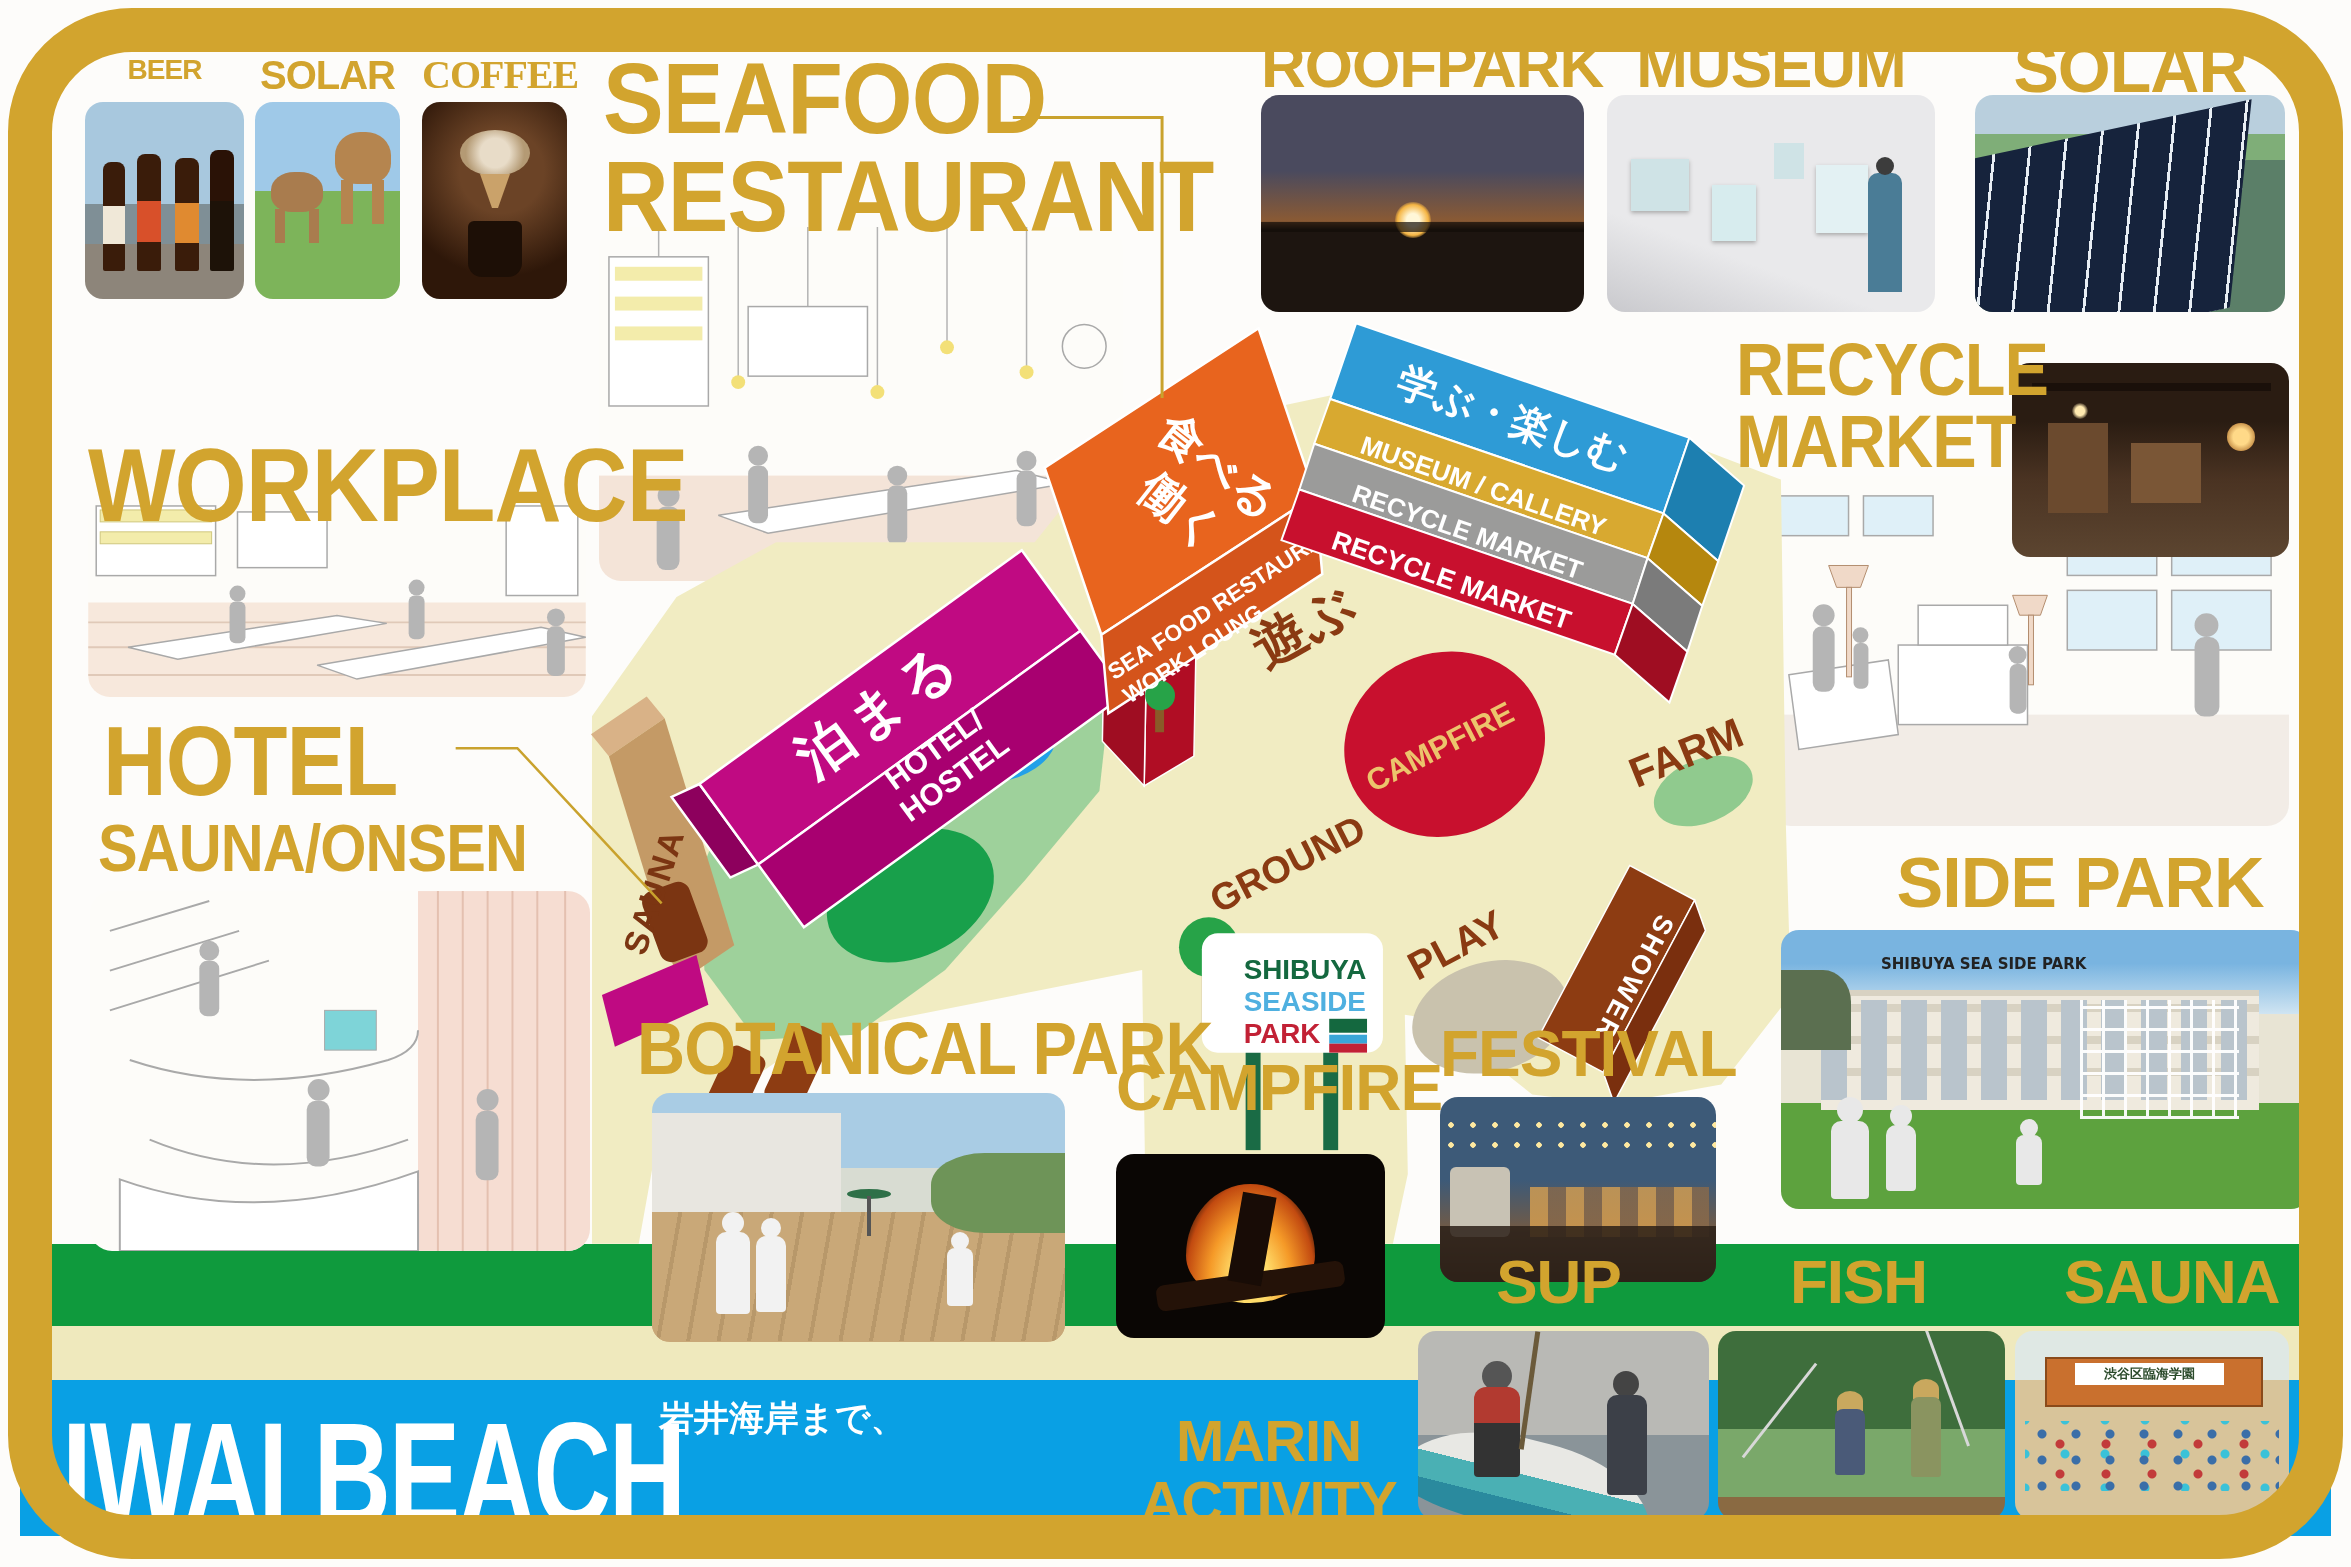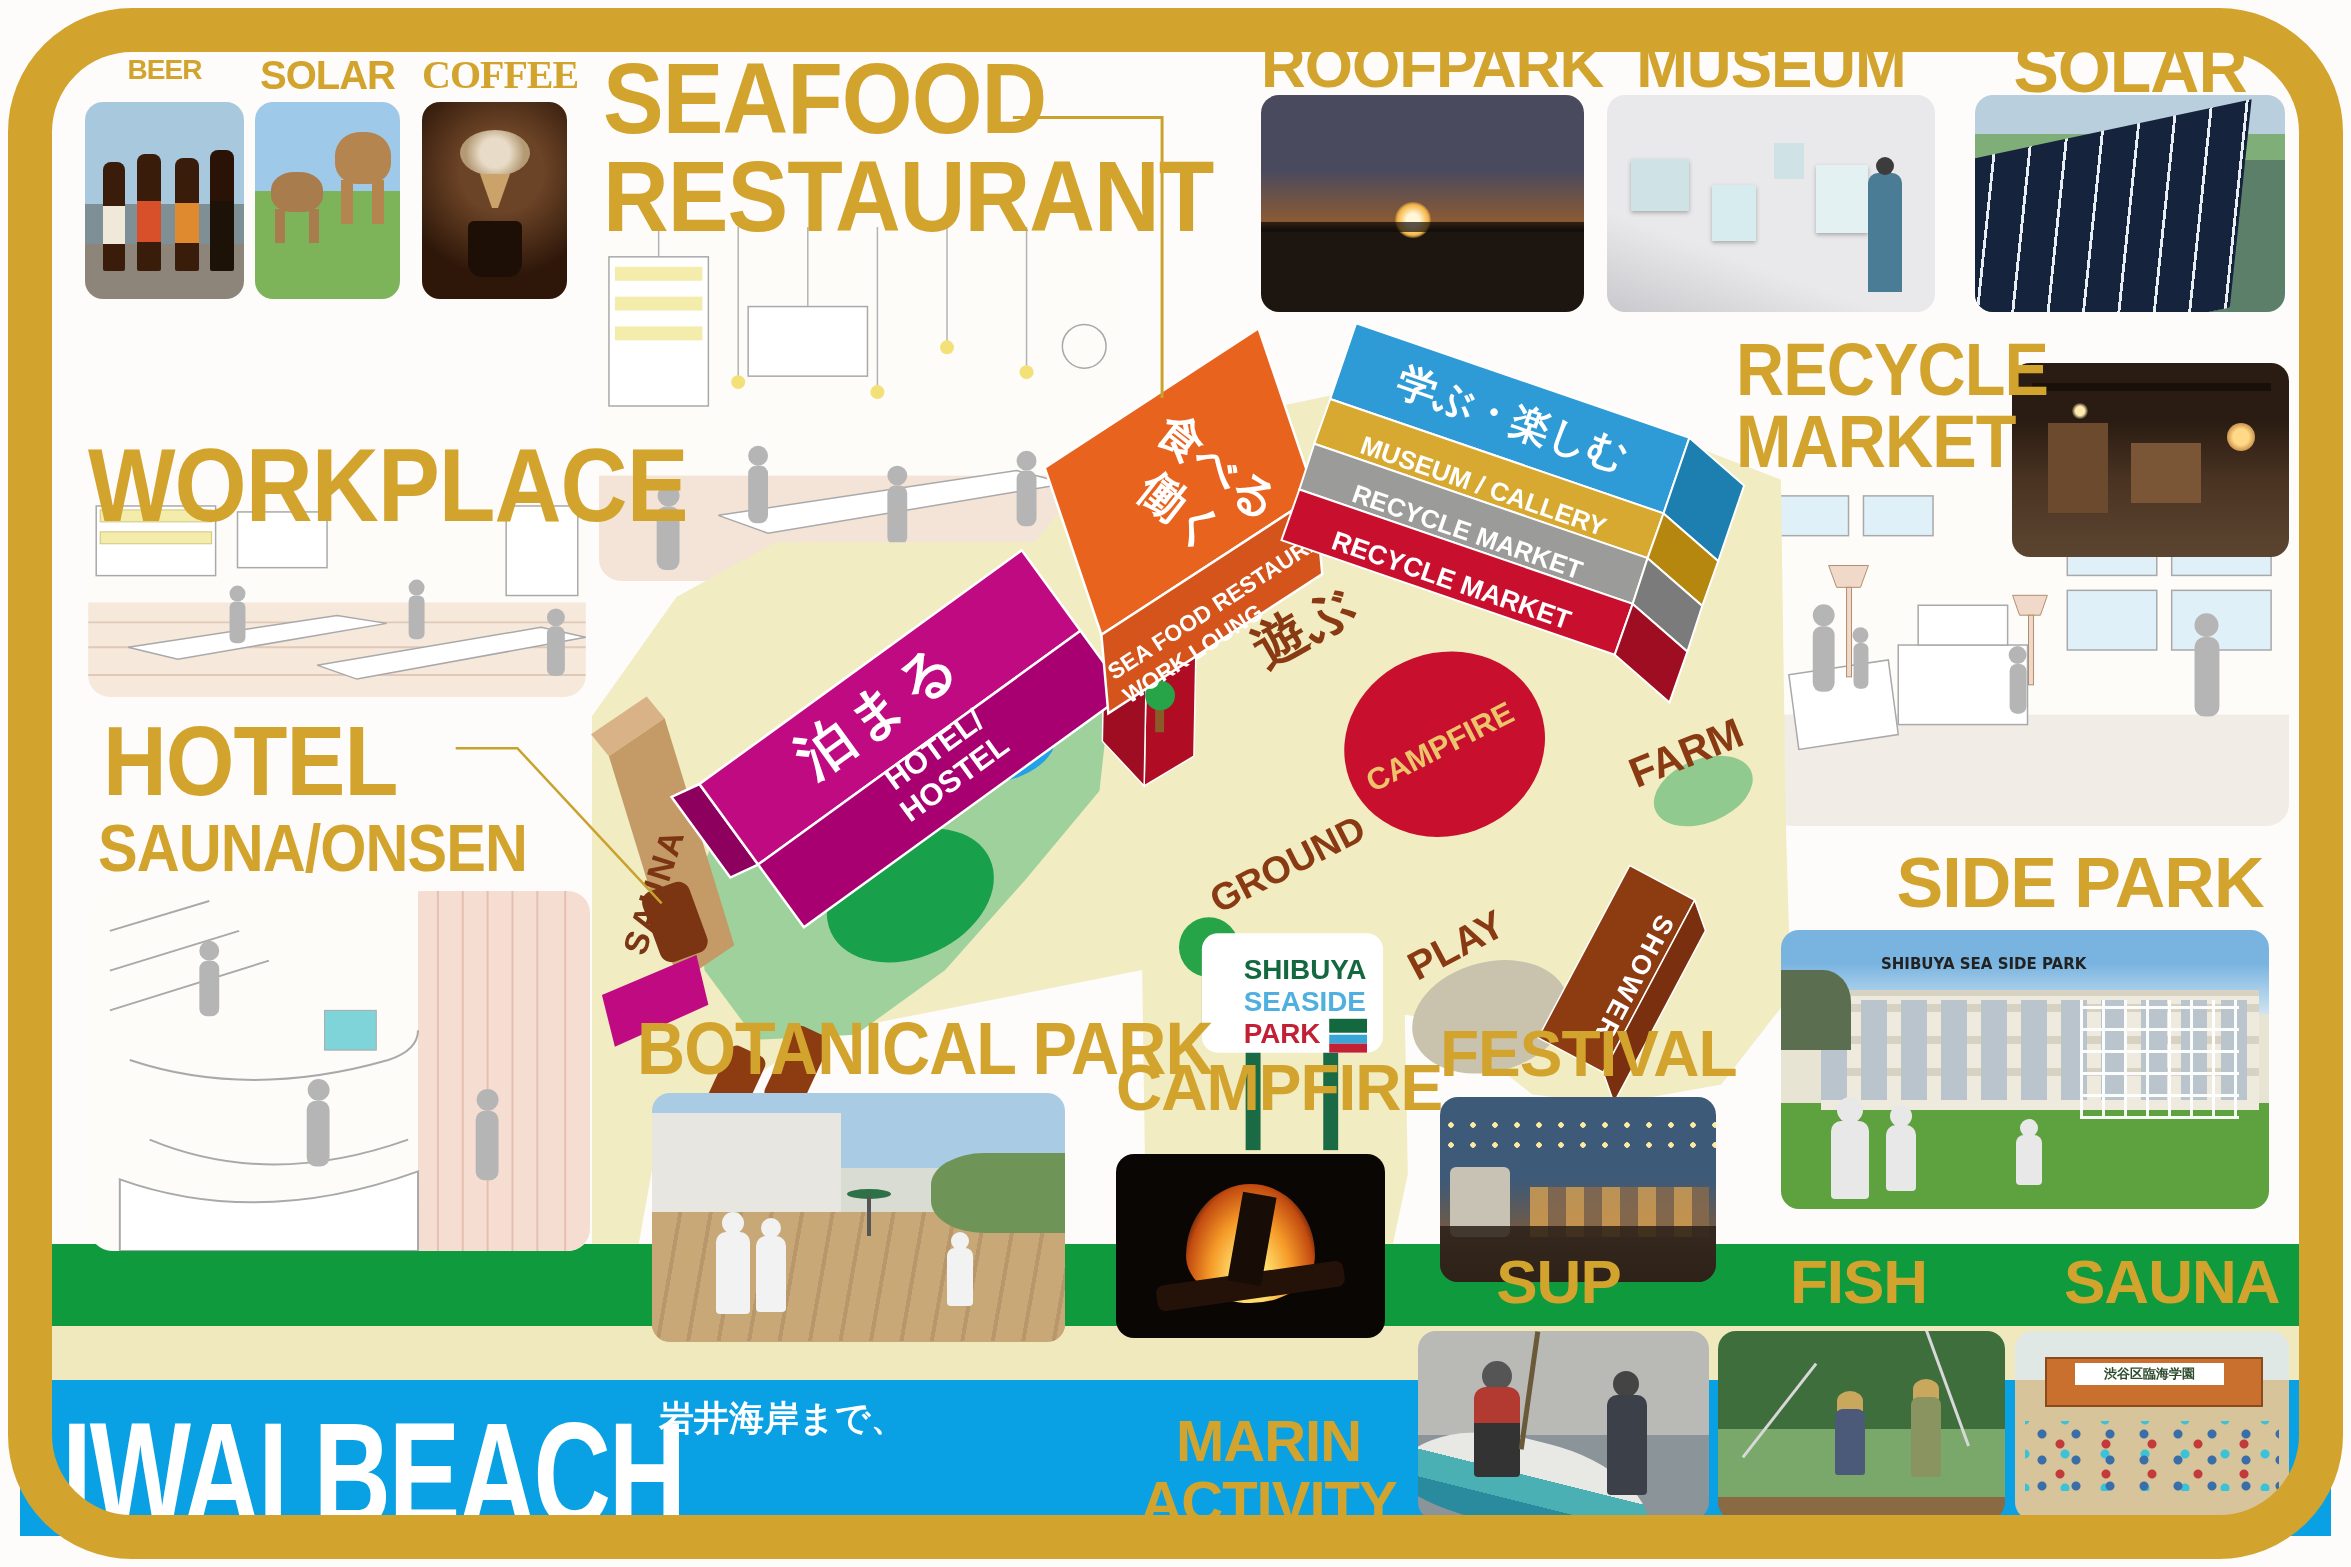--- a/index.html
+++ b/index.html
@@ -321,21 +321,21 @@
   </div>
 
   <div class="photo" style="left:2012px;top:363px;width:277px;height:194px;background:linear-gradient(180deg,#2a1c12 0 30%,#4a3322 60%,#5c4530 100%);">
     <div style="left:20px;top:20px;width:239px;height:8px;background:#1a100a;"></div>
     <div style="left:36px;top:60px;width:60px;height:90px;background:#6b4a2e;"></div>
     <div style="left:119px;top:80px;width:70px;height:60px;background:#7a5636;"></div>
     <div style="left:215px;top:60px;width:28px;height:28px;background:radial-gradient(circle,#ffd988 0 40%,#b97f3a 80%);border-radius:50%;"></div>
     <div style="left:60px;top:40px;width:16px;height:16px;background:radial-gradient(circle,#ffe9b0 0 40%,rgba(0,0,0,0) 75%);border-radius:50%;"></div>
   </div>
 
-  <div class="photo" style="left:1781px;top:930px;width:488px;height:279px;background:linear-gradient(180deg,#79b4e0 0 12%,#cfe4f2 30%,#e8e4d4 30% 62%,#5da23e 62% 100%);">
+  <div class="photo" style="left:1781px;top:930px;width:488px;height:279px;background:linear-gradient(180deg,#79b4e0 0 12%,#cfe4f2 30%,#e8e4d4 30% 62%,#5da23e 62% 100%);padding-left:40px;">
     <div style="left:40px;top:60px;width:438px;height:114px;background:#efeade;border-top:6px solid #d8d2c2;"></div>
     <div style="left:40px;top:70px;width:438px;height:100px;background:repeating-linear-gradient(90deg,#b9c4cc 0 26px,rgba(0,0,0,0) 26px 40px),repeating-linear-gradient(0deg,rgba(0,0,0,0) 0 24px,#d8d2c2 24px 32px);"></div>
     <div style="left:0px;top:40px;width:70px;height:80px;background:#5b6f50;border-radius:0 40% 0 0;"></div>
     <div style="left:299px;top:70px;width:159px;height:119px;background:repeating-linear-gradient(90deg,#ffffff 0 3px,rgba(0,0,0,0) 3px 22px),repeating-linear-gradient(0deg,#ffffff 0 3px,rgba(0,0,0,0) 3px 22px);opacity:.95;"></div>
     <div style="left:56px;top:167px;width:26px;height:26px;background:#e8e8e8;border-radius:50%;"></div>
     <div style="left:50px;top:191px;width:38px;height:78px;background:#e8e8e8;border-radius:10px 10px 4px 4px;"></div>
     <div style="left:109px;top:175px;width:22px;height:22px;background:#e8e8e8;border-radius:50%;"></div>
     <div style="left:105px;top:195px;width:30px;height:66px;background:#e8e8e8;border-radius:10px 10px 4px 4px;"></div>
     <div style="left:239px;top:189px;width:18px;height:18px;background:#e8e8e8;border-radius:50%;"></div>
     <div style="left:235px;top:205px;width:26px;height:50px;background:#e8e8e8;border-radius:8px 8px 4px 4px;"></div>

